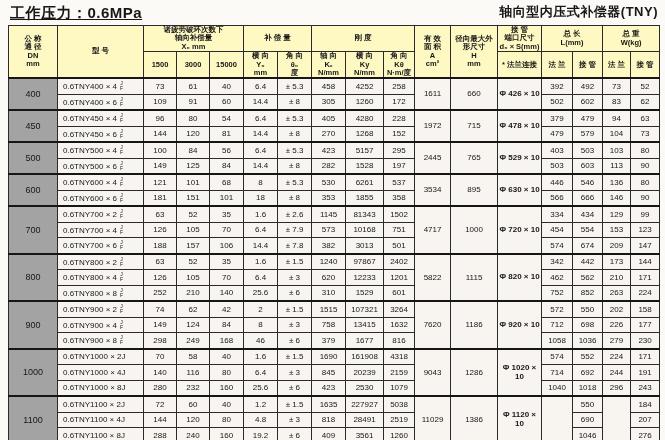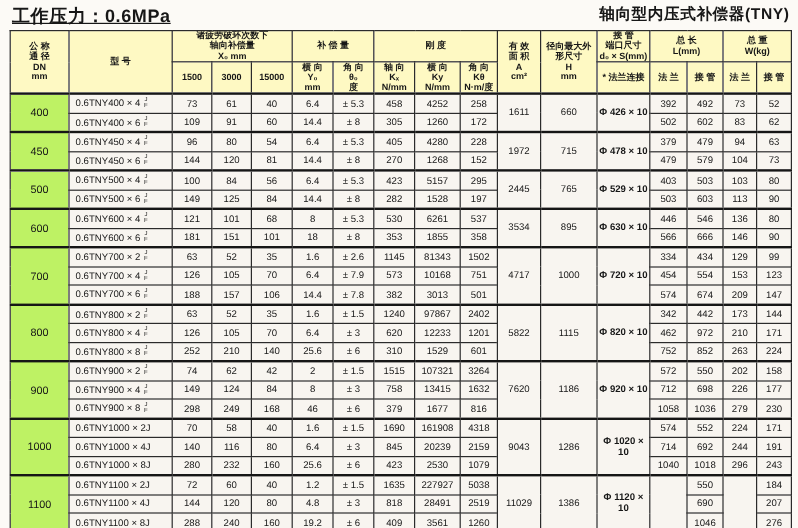--- a/index.html
+++ b/index.html
@@ -33,21 +33,21 @@
     white-space:pre-line;
   }
   thead tr.h1 th{height:24px;}
   thead tr.h2 th{height:25px;}
   tbody td{
     background:#f8f5f0;
     font-size:8px;line-height:1;height:14.5px;
     white-space:nowrap;
   }
   tbody td.dn{
-    background:#bef264;font-size:9px;
+    background:#a3a3a3;font-size:9px;
   }
   tbody td.model{
     text-align:left;padding-left:5px;
   }
   tbody td.pipe{white-space:normal;line-height:1.1;font-size:8px;font-weight:bold;}
   tbody td.gs{border-top:2px solid #161616;}
   .jf{
     display:inline-block;vertical-align:middle;
     font-size:5px;line-height:1;margin-left:3px;margin-top:-1px;
     white-space:pre-line;text-align:center;
@@ -355,21 +355,21 @@
 F</span></td>
         <td>126</td>
         <td>105</td>
         <td>70</td>
         <td>6.4</td>
         <td>± 3</td>
         <td>620</td>
         <td>12233</td>
         <td>1201</td>
         <td>462</td>
-        <td>972</td>
+        <td>562</td>
         <td>210</td>
         <td>171</td>
       </tr>
       <tr>
         <td class="model"><span>0.6TNY800 × 8</span><span class="jf">J
 F</span></td>
         <td>252</td>
         <td>210</td>
         <td>140</td>
         <td>25.6</td>

